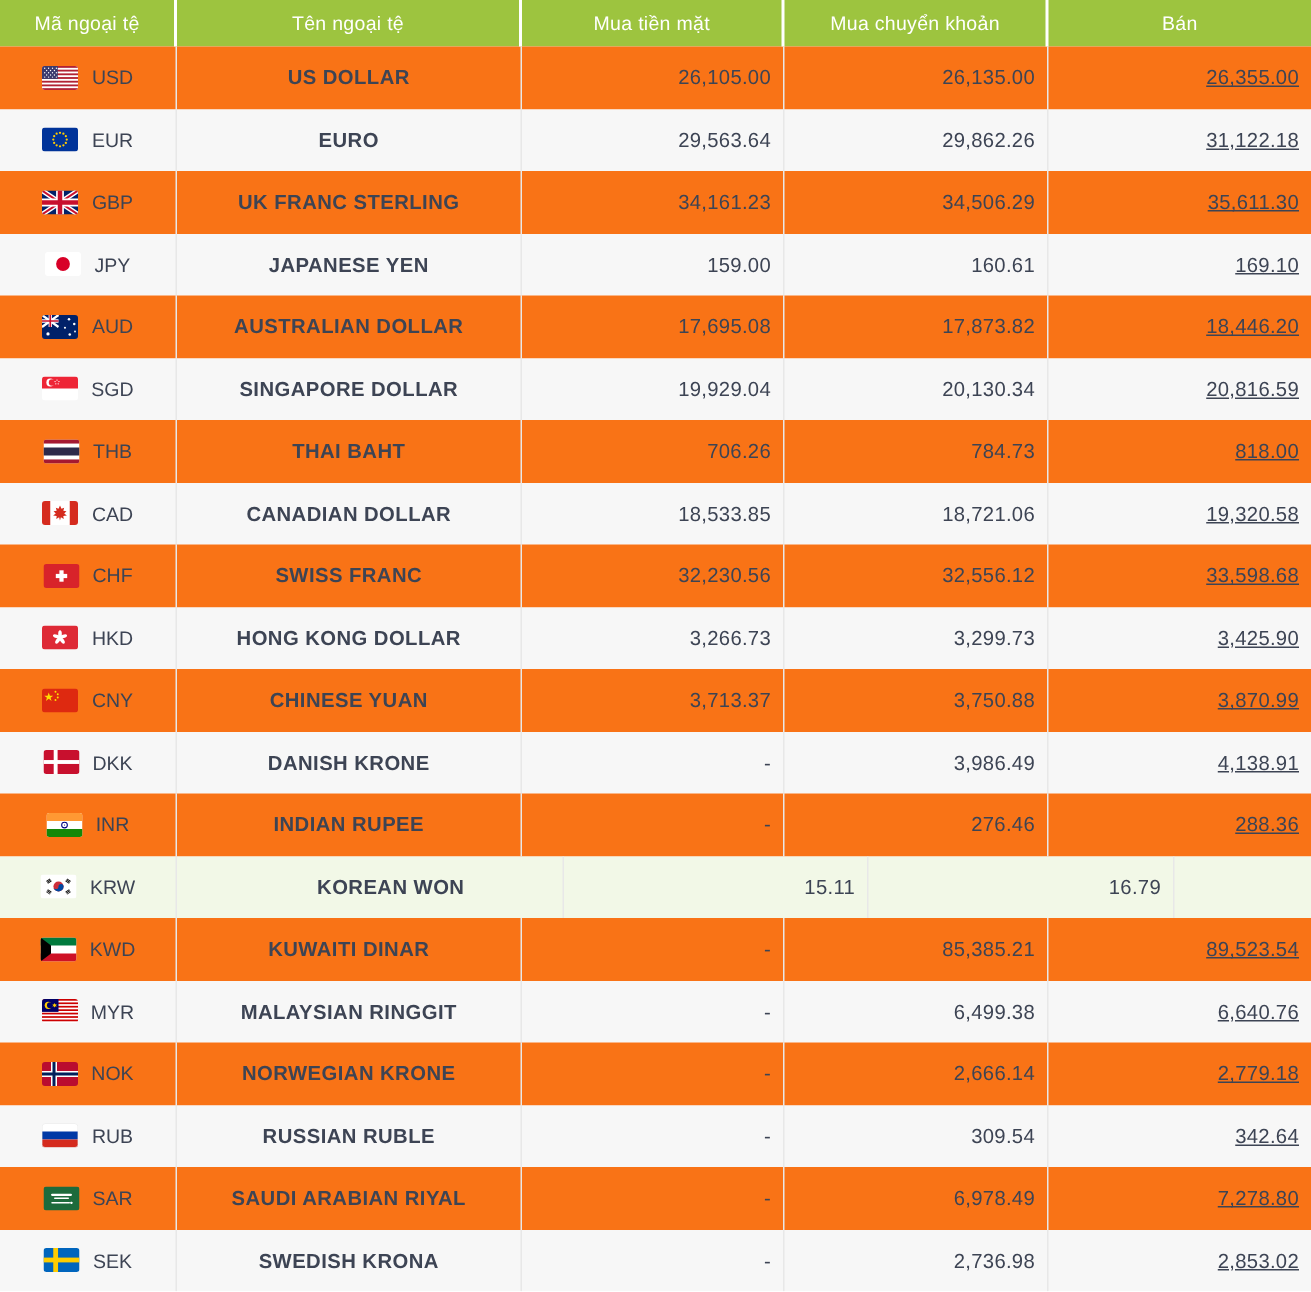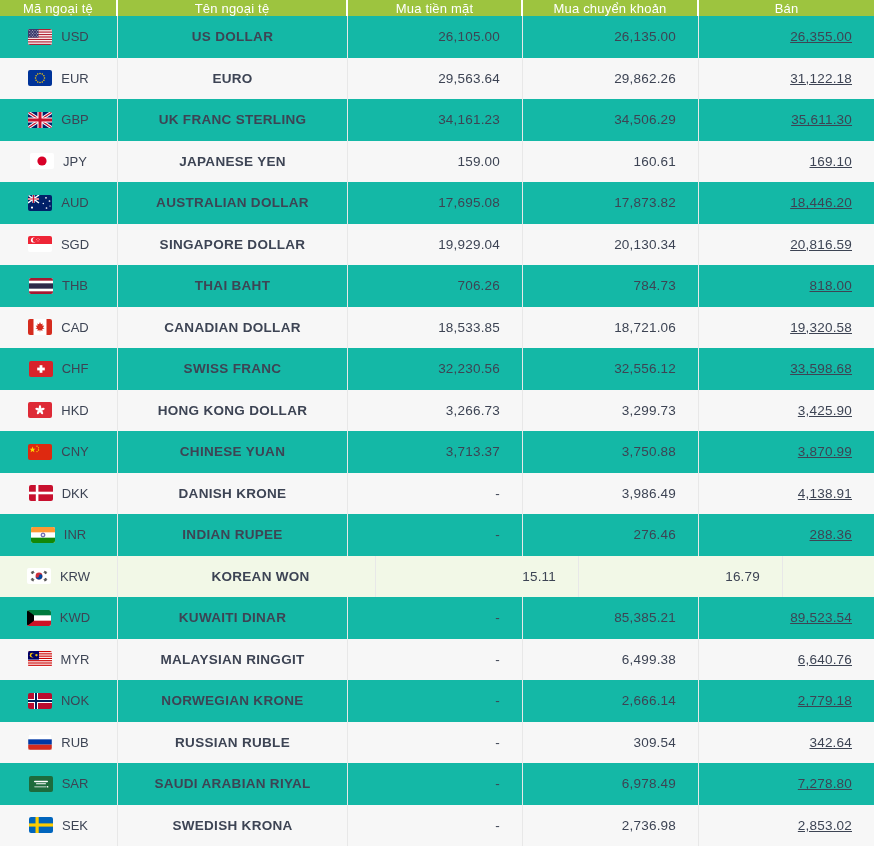--- a/index.html
+++ b/index.html
@@ -16,51 +16,51 @@
     font-family:"Liberation Sans","DejaVu Sans",sans-serif;
     background:#fff;
     width:874px;height:861px;overflow:hidden;
   }
   .table{
     width:874px;height:861px;overflow:hidden;background:#fff;
   }
   .thead{
     display:grid;
     grid-template-columns:118px 230px 175px 176px 175px;
-    height:16px;
+    height:31px;
     background:var(--header-bg);
   }
   .th{
     display:flex;align-items:center;justify-content:center;
     color:var(--header-text);
     font-size:13px;
     letter-spacing:.2px;
     border-right:2px solid #fff;
   }
   .th:last-child{border-right:none;}
   .tr{
     display:grid;
     grid-template-columns:118px 230px 175px 176px 175px;
     height:41.5px;
-    background:#14b8a6;
+    background:#f97316;
   }
   .tr.alt{background:var(--row-alt);}
   .tr.hl{background:var(--row-highlight);gap:28px;}
   .td{
     display:flex;align-items:center;
     font-size:13.5px;
     color:var(--text);
     border-right:1px solid var(--divider);
     overflow:hidden;
   }
   .td:last-child{border-right:none;text-decoration:underline;}
   .td.code{justify-content:center;gap:9px;}
   .code-txt{font-size:13px;}
   .td.name{justify-content:center;letter-spacing:.3px;text-align:center;font-weight:bold;}
-  .td.num{justify-content:flex-end;padding-right:22px;letter-spacing:.2px;}
+  .td.num{justify-content:flex-end;padding-right:8px;letter-spacing:.2px;}
   .flag{display:inline-flex;line-height:0;}
   .flag svg{display:block;}
 </style>
 </head>
 <body>
 
 <div class="table">
   <div class="thead">
     <div class="th">Mã ngoại tệ</div>
     <div class="th">Tên ngoại tệ</div>

